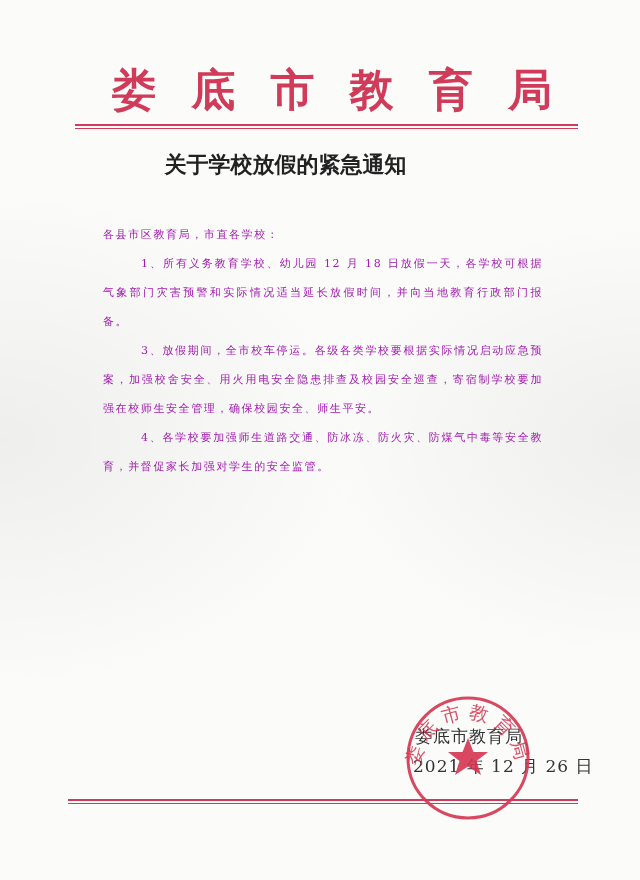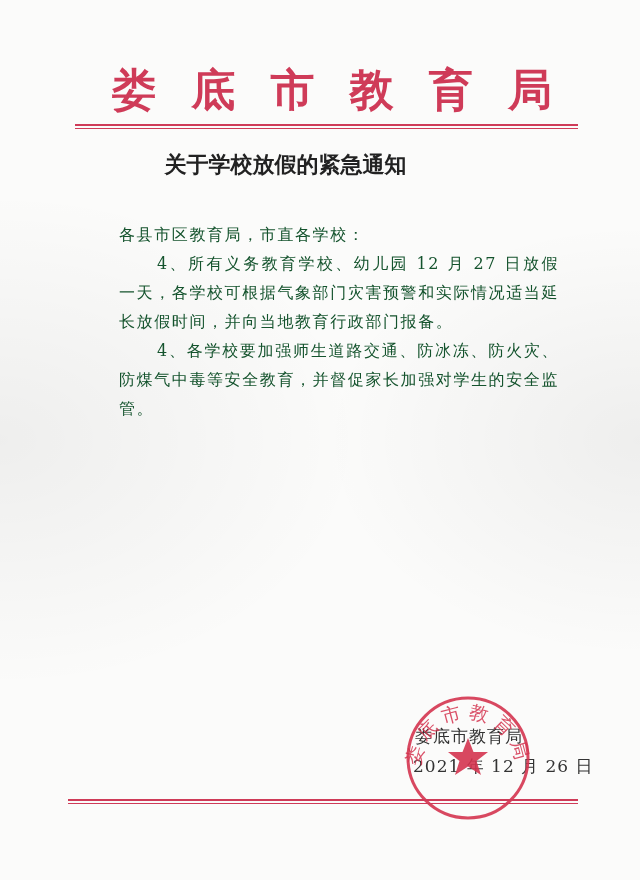--- a/index.html
+++ b/index.html
@@ -32,23 +32,22 @@
   }
   .top-line { left: 75px; top: 124px; width: 503px; }
   .bottom-line { left: 68px; top: 799px; width: 510px; }
   .doc-title {
     position: absolute; left: 0; width: 571px; top: 150px;
     text-align: center; font-size: 22px; font-weight: bold; color: #222;
     letter-spacing: 0px;
   }
   .body-text {
     position: absolute; left: 103px; top: 220px; width: 440px;
-    font-size: 16px; line-height: 29px; letter-spacing: 1.6px;
-    color: #14532d;
-    margin-left: 16px;
+    font-size: 11px; line-height: 29px; letter-spacing: 1.6px;
+    color: #a21caf;
   }
   .body-text p { margin: 0; text-align: justify; }
   .indent { text-indent: 38px; }
   .signature {
     position: absolute; left: 413px; top: 721px;
     font-size: 17px; line-height: 30px; color: #333; letter-spacing: 1px;
   }
   .signature .sig-org { padding-left: 2px; }
   .stamp {
     position: absolute; left: 404px; top: 694px; width: 128px; height: 128px;
@@ -68,21 +67,22 @@
   <span>育</span>
   <span>局</span>
 </div>
 
 <div class="double-line top-line"></div>
 
 <div class="doc-title">关于学校放假的紧急通知</div>
 
 <div class="body-text">
   <p>各县市区教育局，市直各学校：</p>
-  <p class="indent">4、所有义务教育学校、幼儿园 12 月 27 日放假一天，各学校可根据气象部门灾害预警和实际情况适当延长放假时间，并向当地教育行政部门报备。</p>
+  <p class="indent">1、所有义务教育学校、幼儿园 12 月 18 日放假一天，各学校可根据气象部门灾害预警和实际情况适当延长放假时间，并向当地教育行政部门报备。</p>
+  <p class="indent">3、放假期间，全市校车停运。各级各类学校要根据实际情况启动应急预案，加强校舍安全、用火用电安全隐患排查及校园安全巡查，寄宿制学校要加强在校师生安全管理，确保校园安全、师生平安。</p>
   <p class="indent">4、各学校要加强师生道路交通、防冰冻、防火灾、防煤气中毒等安全教育，并督促家长加强对学生的安全监管。</p>
 </div>
 
 <div class="signature">
   <div class="sig-org">娄底市教育局</div>
   <div>2021 年 12 月 26 日</div>
 </div>
 
 <svg class="stamp" viewBox="0 0 128 128">
   <defs>

